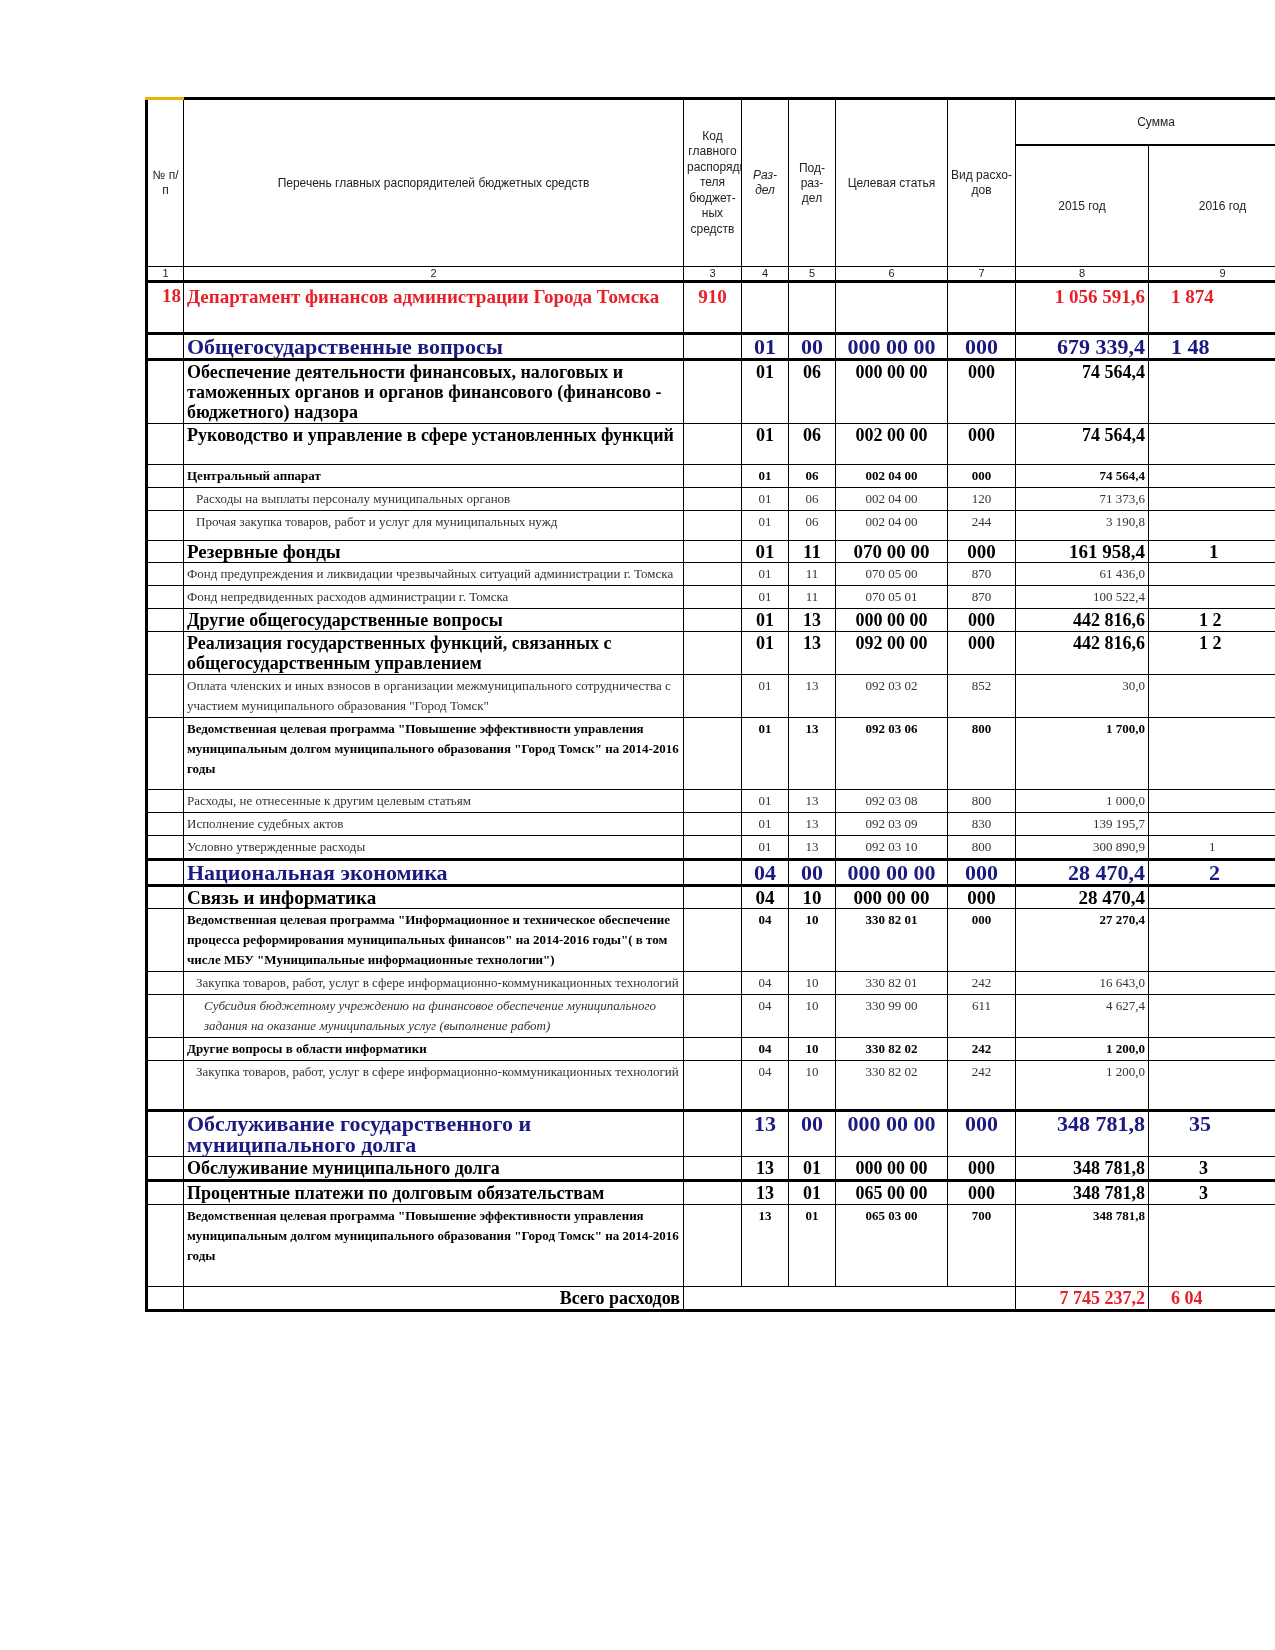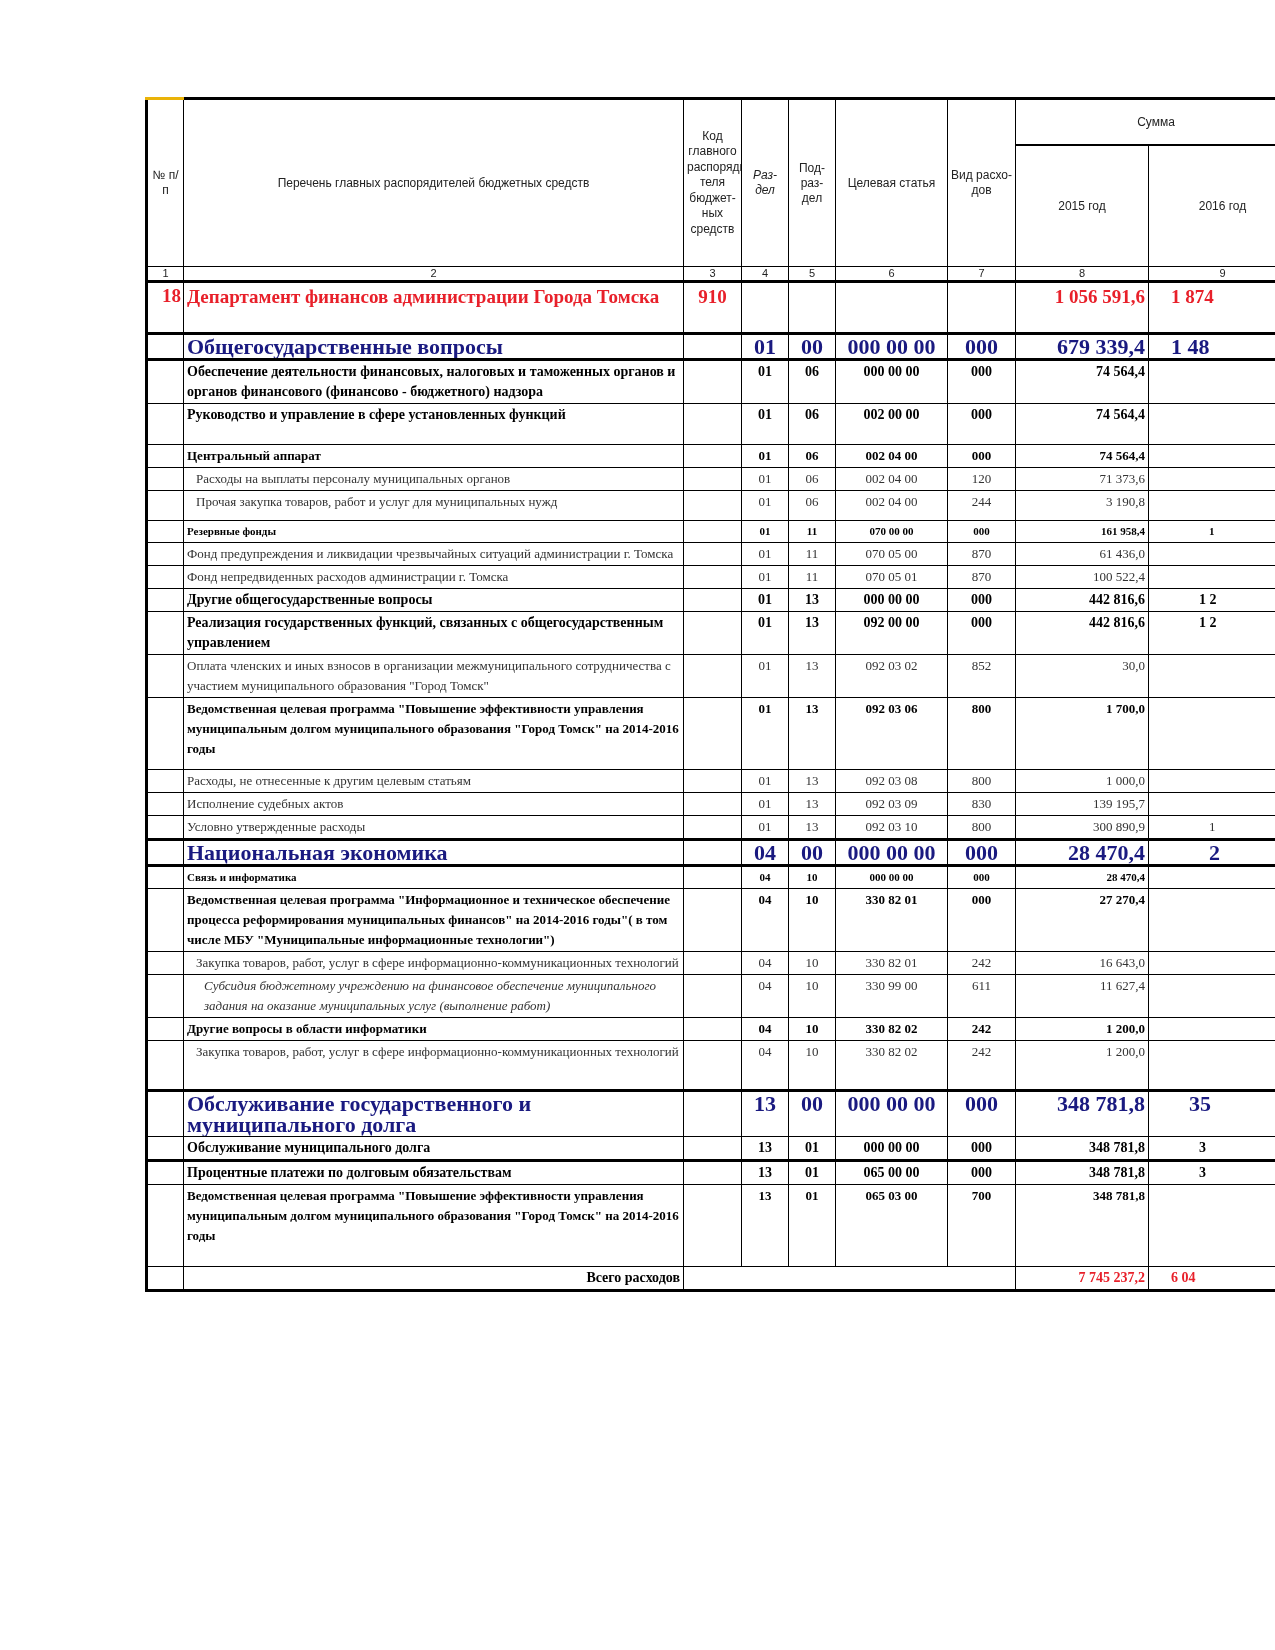--- a/index.html
+++ b/index.html
@@ -7,22 +7,22 @@
   .page { position: absolute; left: 145px; top: 97px; width: 1130px; overflow: hidden; }
   table { border-collapse: collapse; table-layout: fixed; width: 1150px; }
   td, th { border: 1px solid #000; padding: 1px 3px; vertical-align: top; overflow: hidden; }
   .hdr th { font-family: "Liberation Sans", sans-serif; font-weight: normal; font-size: 12px; vertical-align: middle; text-align: center; line-height: 15px; color: #222; }
   .colnums td { font-family: "Liberation Sans", sans-serif; font-size: 11px; text-align: center; padding: 0; height: 13px; color: #222; }
   .c { text-align: center; }
   .r { text-align: right; margin-top: 44px; }
   .b { font-weight: bold; }
   .t-xl { font-size: 19px; line-height: 25px; }
   .t-lg { font-size: 22px; line-height: 21px; }
-  .t-md { font-size: 14px; line-height: 20px; }
-  .t-sm { font-size: 11px; line-height: 19px; }
+  .t-md { font-size: 18px; line-height: 20px; }
+  .t-sm { font-size: 19px; line-height: 19px; }
   .t-xs { font-size: 13px; line-height: 20px; }
   .red { color: #e8202a; }
   .blue { color: #1a1a80; }
   .dim { color: #333; }
   .indent { padding-left: 12px; }
   .indent2 { padding-left: 20px; font-style: italic; }
   .thick-top td { border-top: 3px solid #000; }
   .thick-bottom td { border-bottom: 3px solid #000; }
   .outer-left { border-left: 3px solid #000 !important; }
 </style>
@@ -320,21 +320,21 @@
   </tr>
 
   <tr>
     <td class="outer-left"></td>
     <td class="t-xs dim indent2">Субсидия бюджетному учреждению на финансовое обеспечение муниципального задания на оказание муниципальных услуг (выполнение работ)</td>
     <td></td>
     <td class="t-xs dim c">04</td>
     <td class="t-xs dim c">10</td>
     <td class="t-xs dim c">330 99 00</td>
     <td class="t-xs dim c">611</td>
-    <td class="t-xs dim r">11 627,4</td>
+    <td class="t-xs dim r">4 627,4</td>
     <td class="t-xs dim"></td>
   </tr>
 
   <tr>
     <td class="outer-left"></td>
     <td class="b t-xs">Другие вопросы в области информатики</td>
     <td></td>
     <td class="b t-xs c">04</td>
     <td class="b t-xs c">10</td>
     <td class="b t-xs c">330 82 02</td>

